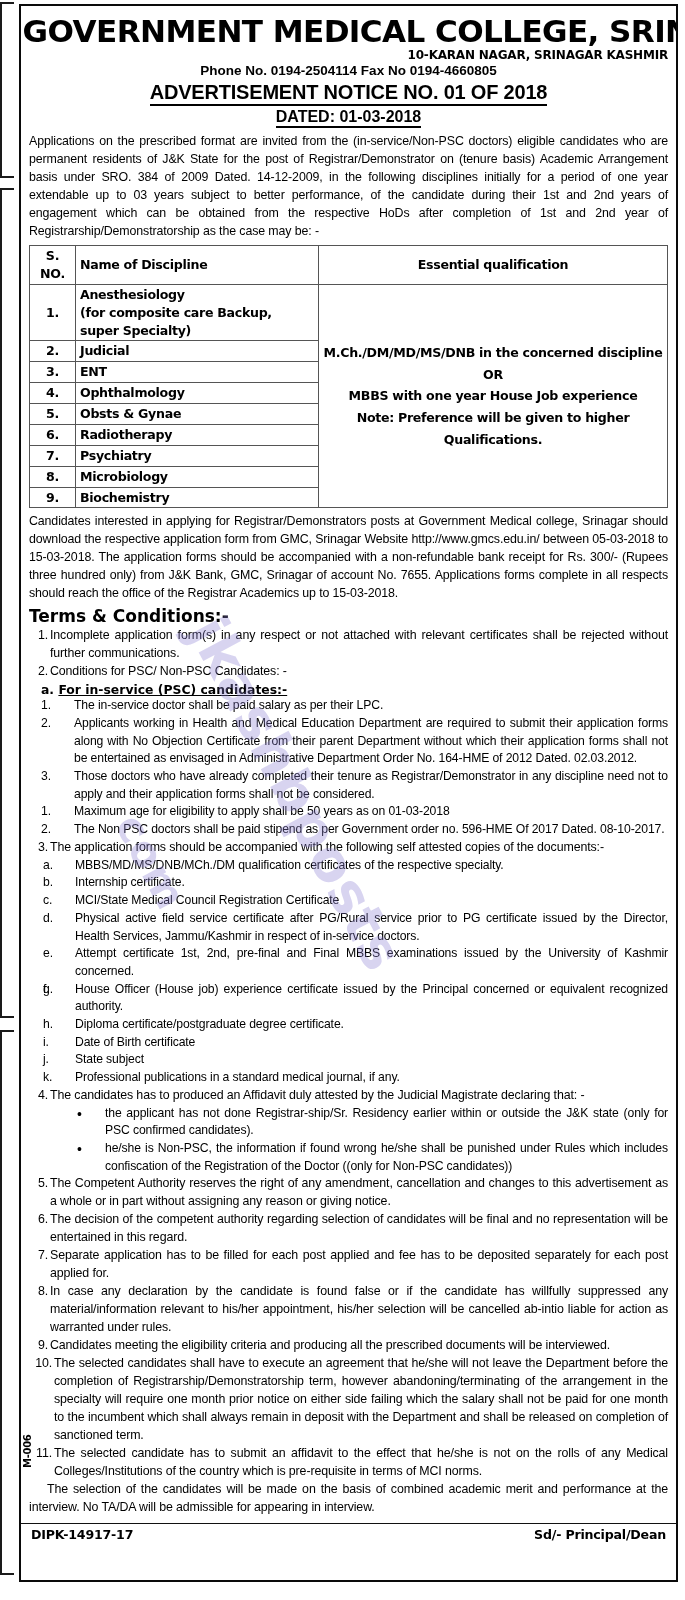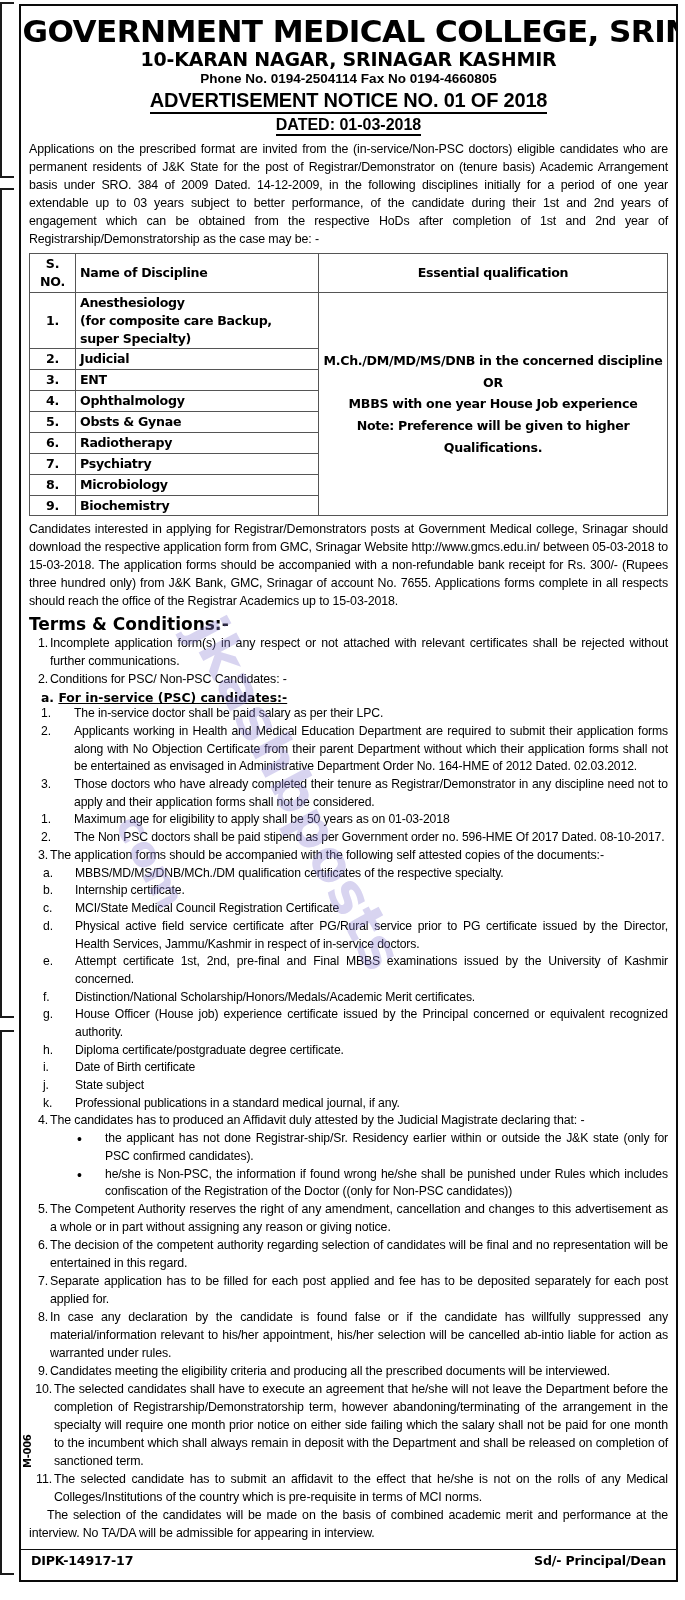--- a/index.html
+++ b/index.html
@@ -75,24 +75,24 @@
     font-family: "DejaVu Sans", sans-serif;
     font-weight: 700;
     font-size: 30.5px;
     line-height: 1.02;
     letter-spacing: -0.6px;
     transform: scaleX(1.02);
     margin: 6px 0 1px 0;
     white-space: nowrap;
   }
   .org-addr {
-    text-align: center;
-    font-family: "DejaVu Sans", sans-serif;
-    font-weight: 700;
-    font-size: 19px;
+    text-align: right;
+    font-family: "DejaVu Sans", sans-serif;
+    font-weight: 700;
+    font-size: 12px;
     letter-spacing: -0.2px;
     margin: 1px 0 1px 0;
   }
   .org-phone {
     text-align: center;
     font-family: "Liberation Sans", sans-serif;
     font-weight: 700;
     font-size: 13.5px;
     margin: 1px 0 3px 0;
   }
@@ -393,21 +393,21 @@
       <span>The application forms should be accompanied with the following self attested copies of the documents:-</span>
     </li>
   </ol>
 
   <ol class="alpha">
     <li><span class="mk">a.</span><span>MBBS/MD/MS/DNB/MCh./DM qualification certificates of the respective specialty.</span></li>
     <li><span class="mk">b.</span><span>Internship certificate.</span></li>
     <li><span class="mk">c.</span><span>MCI/State Medical Council Registration Certificate</span></li>
     <li><span class="mk">d.</span><span>Physical active field service certificate after PG/Rural service prior to PG certificate issued by the Director, Health Services, Jammu/Kashmir in respect of in-service doctors.</span></li>
     <li><span class="mk">e.</span><span>Attempt certificate 1st, 2nd, pre-final and Final MBBS examinations issued by the University of Kashmir concerned.</span></li>
-    <li><span class="mk">f.</span><span>Distinction/National Scholarship/Honors/Medals/Academic Merit certificates.</span></li>
+    <li><span class="mk">f.</span></li>
     <li><span class="mk">g.</span><span>House Officer (House job) experience certificate issued by the Principal concerned or equivalent recognized authority.</span></li>
     <li><span class="mk">h.</span><span>Diploma certificate/postgraduate degree certificate.</span></li>
     <li><span class="mk">i.</span><span>Date of Birth certificate</span></li>
     <li><span class="mk">j.</span><span>State subject</span></li>
     <li><span class="mk">k.</span><span>Professional publications in a standard medical journal, if any.</span></li>
   </ol>
 
   <ol class="lvl1">
     <li>
       <span class="mk">4.</span>

